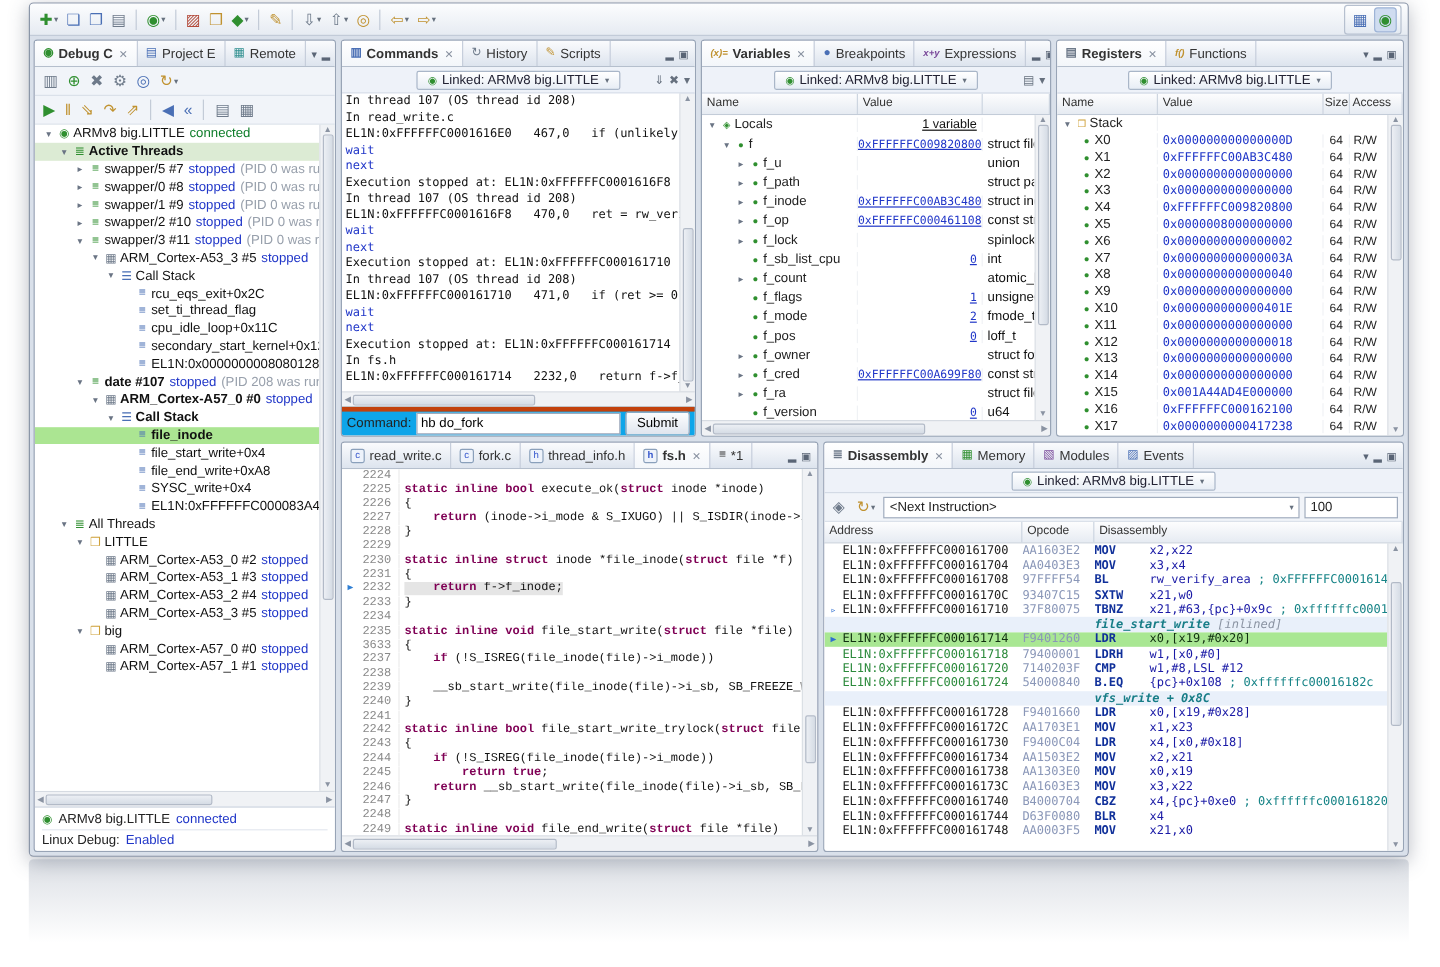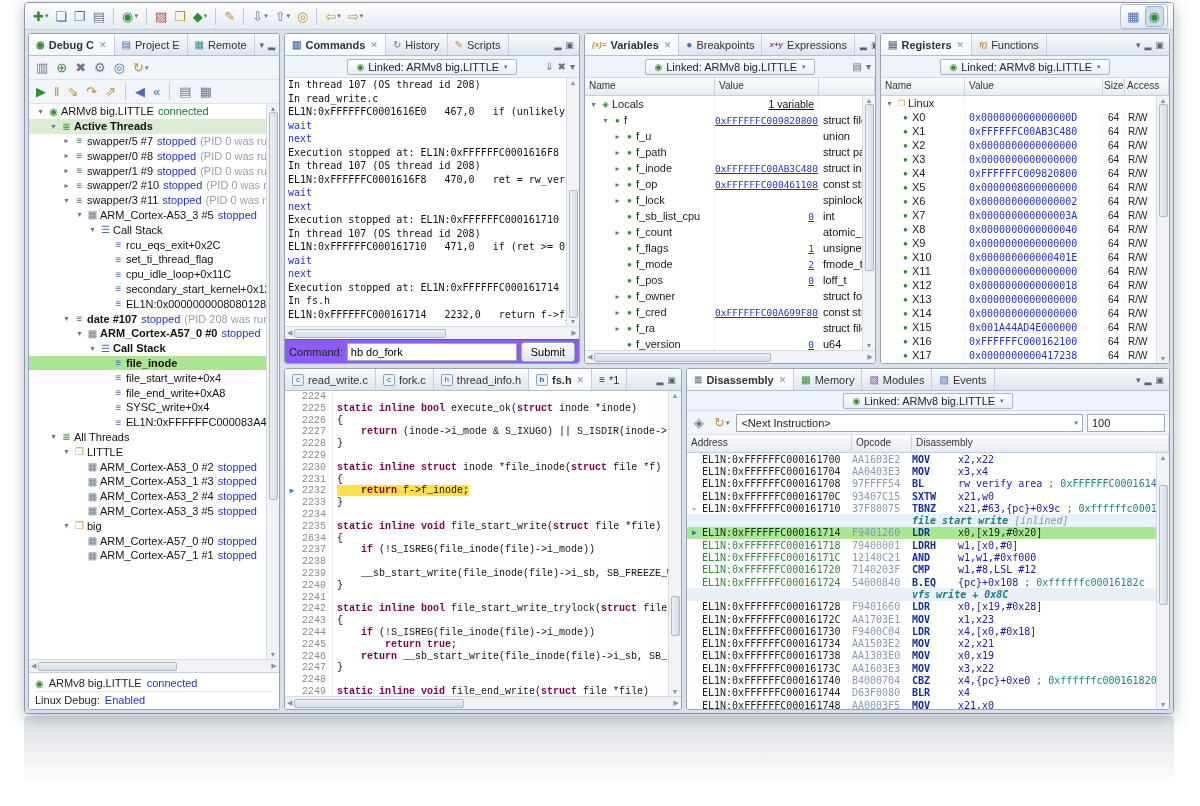--- a/index.html
+++ b/index.html
@@ -84,21 +84,21 @@
   .sel-row{background:#dcebd4;}
   .cur-row{background:#abe592;}
   .debug-footer{flex:none;border-top:1px solid #c9d1dc;background:#fff;padding:2px 6px;}
   .f-line{height:16px;display:flex;align-items:center;gap:5px;font-size:11px;white-space:nowrap;}
   .f-blue{color:#2036c8;}
   
   .cline{height:13.5px;line-height:13.5px;font-family:"DejaVu Sans Mono",monospace;font-size:10px;
     white-space:pre;overflow:hidden;padding-left:3px;color:#111;}
   .cline.cmd{color:#2036c8;}
   .cmdbar{height:24px;flex:none;display:flex;align-items:center;gap:4px;padding:0 4px;
-    border-top:1px solid #c2410c;background:#8b5cf6;white-space:nowrap;}
+    border-top:4px solid #c2410c;background:#0ea5e9;white-space:nowrap;}
   .cmd-input{flex:1;min-width:0;height:18px;border:1px solid #9fabbd;background:#fff;
     font:11px "Liberation Sans",sans-serif;padding:0 3px;}
   .btn{height:20px;padding:0 9px;border:1px solid #9fabbd;border-radius:3px;
     background:linear-gradient(#fdfdfe,#dfe5ee);font:11px "Liberation Sans",sans-serif;}
   
   .vrow{height:16px;display:flex;align-items:center;font-size:11px;white-space:nowrap;overflow:hidden;}
   .c-name{flex:none;width:130px;display:flex;align-items:center;overflow:hidden;border-right:1px solid #f0f2f5;}
   .vicn{width:13px;flex:none;text-align:center;font-size:8px;}
   .c-val{flex:none;width:104px;text-align:right;padding-right:4px;font-family:"DejaVu Sans Mono",monospace;
     font-size:9.5px;color:#2036c8;border-right:1px solid #f0f2f5;overflow:hidden;text-decoration:underline;}
@@ -134,21 +134,21 @@
   .combo .cdd{margin-left:auto;font-size:7px;color:#66707e;}
   .sizebox{width:78px;flex:none;height:18px;border:1px solid #9fabbd;background:#fff;
     padding:0 4px;font-size:11px;display:flex;align-items:center;}
   
   .code-line{height:11.8px;line-height:11.8px;display:flex;font-family:Liberation Mono, monospace;
     font-size:10px;white-space:pre;overflow:hidden;}
   .e-gut{width:14px;flex:none;text-align:center;color:#2f7fd4;font-size:8px;}
   .e-num{width:34px;flex:none;text-align:right;padding-right:6px;color:#8a8a8a;border-right:1px solid #ececec;}
   .e-txt{flex:1;min-width:0;padding-left:4px;overflow:hidden;color:#111;}
   .kw{color:#7f0055;font-weight:bold;}
-  .cur-bg{background:#fde047;}
+  .cur-bg{background:#e5e5e5;}
   .ficon{display:inline-flex;width:12px;height:12px;border:1px solid #8aa0bb;background:#eef3fb;
     color:#3355cc;font-size:8px;line-height:1;align-items:center;justify-content:center;border-radius:2px;}
 </style>
 </head>
 <body>
 
 <div class="page">
   <div class="window">
 
     <div class="main-toolbar">
@@ -820,21 +820,21 @@
               <span class="ch" style="width:138px;">Value</span>
               <span class="ch" style="width:22px;padding:2px 1px;">Size</span>
               <span class="ch" style="flex:1;padding:2px 2px;">Access</span>
             </div>
             <div class="body-wrap">
               <div class="rows" id="reg-rows">
                   <div class="rrow">
                     <span class="r-name" style="padding-left: 3px;">
                       <span class="texp">▾</span>
                       <span class="vicn ic-gold">❒</span>
-                      <span>Linux</span>
+                      <span>Stack</span>
                     </span>
                     <span class="r-val"></span>
                     <span class="r-size"></span>
                     <span class="r-acc"></span>
                   </div>
                   <div class="rrow">
                     <span class="r-name" style="padding-left: 18px;">
                       <span class="vicn ic-green">●</span>
                       <span>X0</span>
                     </span>
@@ -1047,21 +1047,21 @@
                   <div class="code-line"><span class="e-gut"></span><span class="e-num">2226</span><span class="e-txt">{</span></div>
                   <div class="code-line"><span class="e-gut"></span><span class="e-num">2227</span><span class="e-txt">    <span class="kw">return</span> (inode-&gt;i_mode &amp; S_IXUGO) || S_ISDIR(inode-&gt;i_mo</span></div>
                   <div class="code-line"><span class="e-gut"></span><span class="e-num">2228</span><span class="e-txt">}</span></div>
                   <div class="code-line"><span class="e-gut"></span><span class="e-num">2229</span><span class="e-txt"></span></div>
                   <div class="code-line"><span class="e-gut"></span><span class="e-num">2230</span><span class="e-txt"><span class="kw">static</span> <span class="kw">inline</span> <span class="kw">struct</span> inode *file_inode(<span class="kw">struct</span> file *f)</span></div>
                   <div class="code-line"><span class="e-gut"></span><span class="e-num">2231</span><span class="e-txt">{</span></div>
                   <div class="code-line"><span class="e-gut">▶</span><span class="e-num">2232</span><span class="e-txt"><span class="cur-bg">    <span class="kw">return</span> f-&gt;f_inode;</span></span></div>
                   <div class="code-line"><span class="e-gut"></span><span class="e-num">2233</span><span class="e-txt">}</span></div>
                   <div class="code-line"><span class="e-gut"></span><span class="e-num">2234</span><span class="e-txt"></span></div>
                   <div class="code-line"><span class="e-gut"></span><span class="e-num">2235</span><span class="e-txt"><span class="kw">static</span> <span class="kw">inline</span> <span class="kw">void</span> file_start_write(<span class="kw">struct</span> file *file)</span></div>
-                  <div class="code-line"><span class="e-gut"></span><span class="e-num">2634</span><span class="e-txt">{</span></div>
+                  <div class="code-line"><span class="e-gut"></span><span class="e-num">3633</span><span class="e-txt">{</span></div>
                   <div class="code-line"><span class="e-gut"></span><span class="e-num">2237</span><span class="e-txt">    <span class="kw">if</span> (!S_ISREG(file_inode(file)-&gt;i_mode))</span></div>
                   <div class="code-line"><span class="e-gut"></span><span class="e-num">2238</span></div>
                   <div class="code-line"><span class="e-gut"></span><span class="e-num">2239</span><span class="e-txt">    __sb_start_write(file_inode(file)-&gt;i_sb, SB_FREEZE_WRIT</span></div>
                   <div class="code-line"><span class="e-gut"></span><span class="e-num">2240</span><span class="e-txt">}</span></div>
                   <div class="code-line"><span class="e-gut"></span><span class="e-num">2241</span><span class="e-txt"></span></div>
                   <div class="code-line"><span class="e-gut"></span><span class="e-num">2242</span><span class="e-txt"><span class="kw">static</span> <span class="kw">inline</span> <span class="kw">bool</span> file_start_write_trylock(<span class="kw">struct</span> file *fi</span></div>
                   <div class="code-line"><span class="e-gut"></span><span class="e-num">2243</span><span class="e-txt">{</span></div>
                   <div class="code-line"><span class="e-gut"></span><span class="e-num">2244</span><span class="e-txt">    <span class="kw">if</span> (!S_ISREG(file_inode(file)-&gt;i_mode))</span></div>
                   <div class="code-line"><span class="e-gut"></span><span class="e-num">2245</span><span class="e-txt">        <span class="kw">return</span> <span class="kw">true</span>;</span></div>
                   <div class="code-line"><span class="e-gut"></span><span class="e-num">2246</span><span class="e-txt">    <span class="kw">return</span> __sb_start_write(file_inode(file)-&gt;i_sb, SB_FREE</span></div>
@@ -1143,21 +1143,20 @@
             <div class="body-wrap">
               <div class="rows" id="dis-rows">
                   <div class="drow "><span class="d-gut"></span><span class="d-addr">EL1N:0xFFFFFFC000161700</span><span class="d-op">AA1603E2</span><span class="d-dis"><span class="d-mn">MOV</span><span class="d-ops">x2,x22</span></span></div>
                   <div class="drow "><span class="d-gut"></span><span class="d-addr">EL1N:0xFFFFFFC000161704</span><span class="d-op">AA0403E3</span><span class="d-dis"><span class="d-mn">MOV</span><span class="d-ops">x3,x4</span></span></div>
                   <div class="drow "><span class="d-gut"></span><span class="d-addr">EL1N:0xFFFFFFC000161708</span><span class="d-op">97FFFF54</span><span class="d-dis"><span class="d-mn">BL</span><span class="d-ops">rw_verify_area</span><span class="d-cmt"> ; 0xFFFFFFC000161458</span></span></div>
                   <div class="drow "><span class="d-gut"></span><span class="d-addr">EL1N:0xFFFFFFC00016170C</span><span class="d-op">93407C15</span><span class="d-dis"><span class="d-mn">SXTW</span><span class="d-ops">x21,w0</span></span></div>
                   <div class="drow "><span class="d-gut">▹</span><span class="d-addr">EL1N:0xFFFFFFC000161710</span><span class="d-op">37F80075</span><span class="d-dis"><span class="d-mn">TBNZ</span><span class="d-ops">x21,#63,{pc}+0x9c</span><span class="d-cmt"> ; 0xffffffc0001617ac</span></span></div>
                   <div class="drow lab"><span class="d-gut"></span><span class="d-addr"></span><span class="d-op"></span><span class="d-dis"><span class="d-lab">file_start_write</span><span class="d-lab2"> [inlined]</span></span></div>
                   <div class="drow cur"><span class="d-gut">▶</span><span class="d-addr">EL1N:0xFFFFFFC000161714</span><span class="d-op">F9401260</span><span class="d-dis"><span class="d-mn">LDR</span><span class="d-ops">x0,[x19,#0x20]</span></span></div>
                   <div class="drow ga"><span class="d-gut"></span><span class="d-addr">EL1N:0xFFFFFFC000161718</span><span class="d-op">79400001</span><span class="d-dis"><span class="d-mn">LDRH</span><span class="d-ops">w1,[x0,#0]</span></span></div>
-                  <div class="drow ga"><span class="d-gut"></span><span class="d-addr">EL1N:0xFFFFFFC00016171C</span><span class="d-op">12140C21</span><span class="d-dis"><span class="d-mn">AND</span><span class="d-ops">w1,w1,#0xf000</span></span></div>
                   <div class="drow ga"><span class="d-gut"></span><span class="d-addr">EL1N:0xFFFFFFC000161720</span><span class="d-op">7140203F</span><span class="d-dis"><span class="d-mn">CMP</span><span class="d-ops">w1,#8,LSL #12</span></span></div>
                   <div class="drow ga"><span class="d-gut"></span><span class="d-addr">EL1N:0xFFFFFFC000161724</span><span class="d-op">54000840</span><span class="d-dis"><span class="d-mn">B.EQ</span><span class="d-ops">{pc}+0x108</span><span class="d-cmt"> ; 0xffffffc00016182c</span></span></div>
                   <div class="drow lab"><span class="d-gut"></span><span class="d-addr"></span><span class="d-op"></span><span class="d-dis"><span class="d-lab">vfs_write + 0x8C</span></span></div>
                   <div class="drow "><span class="d-gut"></span><span class="d-addr">EL1N:0xFFFFFFC000161728</span><span class="d-op">F9401660</span><span class="d-dis"><span class="d-mn">LDR</span><span class="d-ops">x0,[x19,#0x28]</span></span></div>
                   <div class="drow "><span class="d-gut"></span><span class="d-addr">EL1N:0xFFFFFFC00016172C</span><span class="d-op">AA1703E1</span><span class="d-dis"><span class="d-mn">MOV</span><span class="d-ops">x1,x23</span></span></div>
                   <div class="drow "><span class="d-gut"></span><span class="d-addr">EL1N:0xFFFFFFC000161730</span><span class="d-op">F9400C04</span><span class="d-dis"><span class="d-mn">LDR</span><span class="d-ops">x4,[x0,#0x18]</span></span></div>
                   <div class="drow "><span class="d-gut"></span><span class="d-addr">EL1N:0xFFFFFFC000161734</span><span class="d-op">AA1503E2</span><span class="d-dis"><span class="d-mn">MOV</span><span class="d-ops">x2,x21</span></span></div>
                   <div class="drow "><span class="d-gut"></span><span class="d-addr">EL1N:0xFFFFFFC000161738</span><span class="d-op">AA1303E0</span><span class="d-dis"><span class="d-mn">MOV</span><span class="d-ops">x0,x19</span></span></div>
                   <div class="drow "><span class="d-gut"></span><span class="d-addr">EL1N:0xFFFFFFC00016173C</span><span class="d-op">AA1603E3</span><span class="d-dis"><span class="d-mn">MOV</span><span class="d-ops">x3,x22</span></span></div>
                   <div class="drow "><span class="d-gut"></span><span class="d-addr">EL1N:0xFFFFFFC000161740</span><span class="d-op">B4000704</span><span class="d-dis"><span class="d-mn">CBZ</span><span class="d-ops">x4,{pc}+0xe0</span><span class="d-cmt"> ; 0xffffffc000161820</span></span></div>

